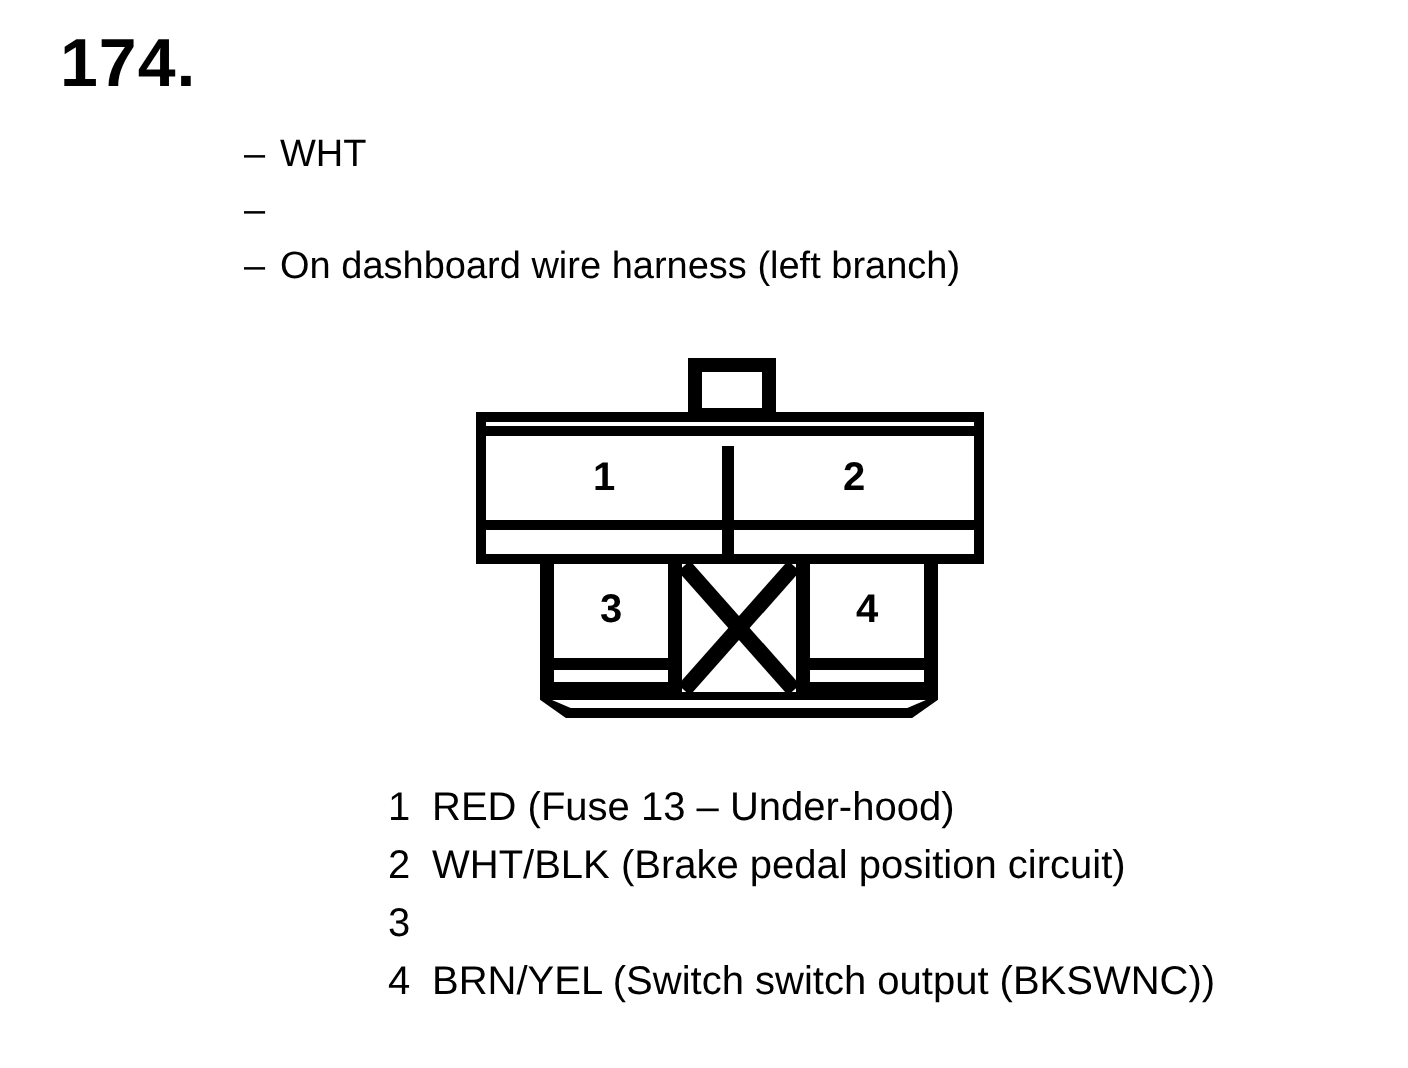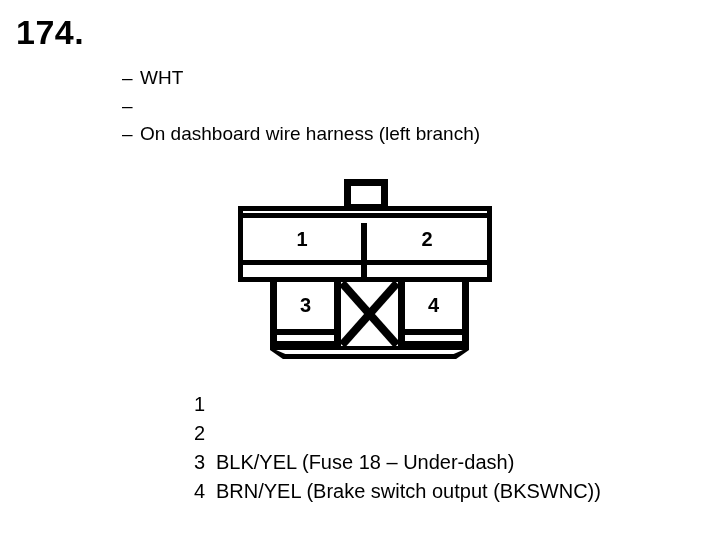--- a/index.html
+++ b/index.html
@@ -8,21 +8,21 @@
     width: 704px; height: 534px;
     background: #ffffff;
     position: relative;
     overflow: hidden;
     font-family: "Liberation Sans", "DejaVu Sans", sans-serif;
     color: #000000;
   }
 
   
   .header {
-    position: absolute; left: 16px; top: 14px;
+    position: absolute; left: 30px; top: 14px;
     display: flex; gap: 12px;
     font-size: 34px; font-weight: 700; line-height: 1.1;
     letter-spacing: 0.5px;
     white-space: nowrap;
   }
 
   
   .notes {
     position: absolute; left: 122px; top: 64px;
     font-size: 19px; line-height: 28px;
@@ -169,27 +169,28 @@
 
     <div class="base-skirt">
       <div class="base-slot"></div>
     </div>
 
   </div>
 
   <div class="legend">
     <div class="legend-row">
       <span class="legend-pin">1</span>
+      <span>RED (Fuse 13 – Under-hood)</span>
     </div>
     <div class="legend-row">
       <span class="legend-pin">2</span>
+      <span>WHT/BLK (Brake pedal position circuit)</span>
     </div>
     <div class="legend-row">
       <span class="legend-pin">3</span>
-      <span>BLK/YEL (Fuse 18 – Under-dash)</span>
     </div>
     <div class="legend-row">
       <span class="legend-pin">4</span>
-      <span>BRN/YEL (Brake switch output (BKSWNC))</span>
+      <span>BRN/YEL (Switch switch output (BKSWNC))</span>
     </div>
   </div>
 
 </div>
 
 </body></html>

